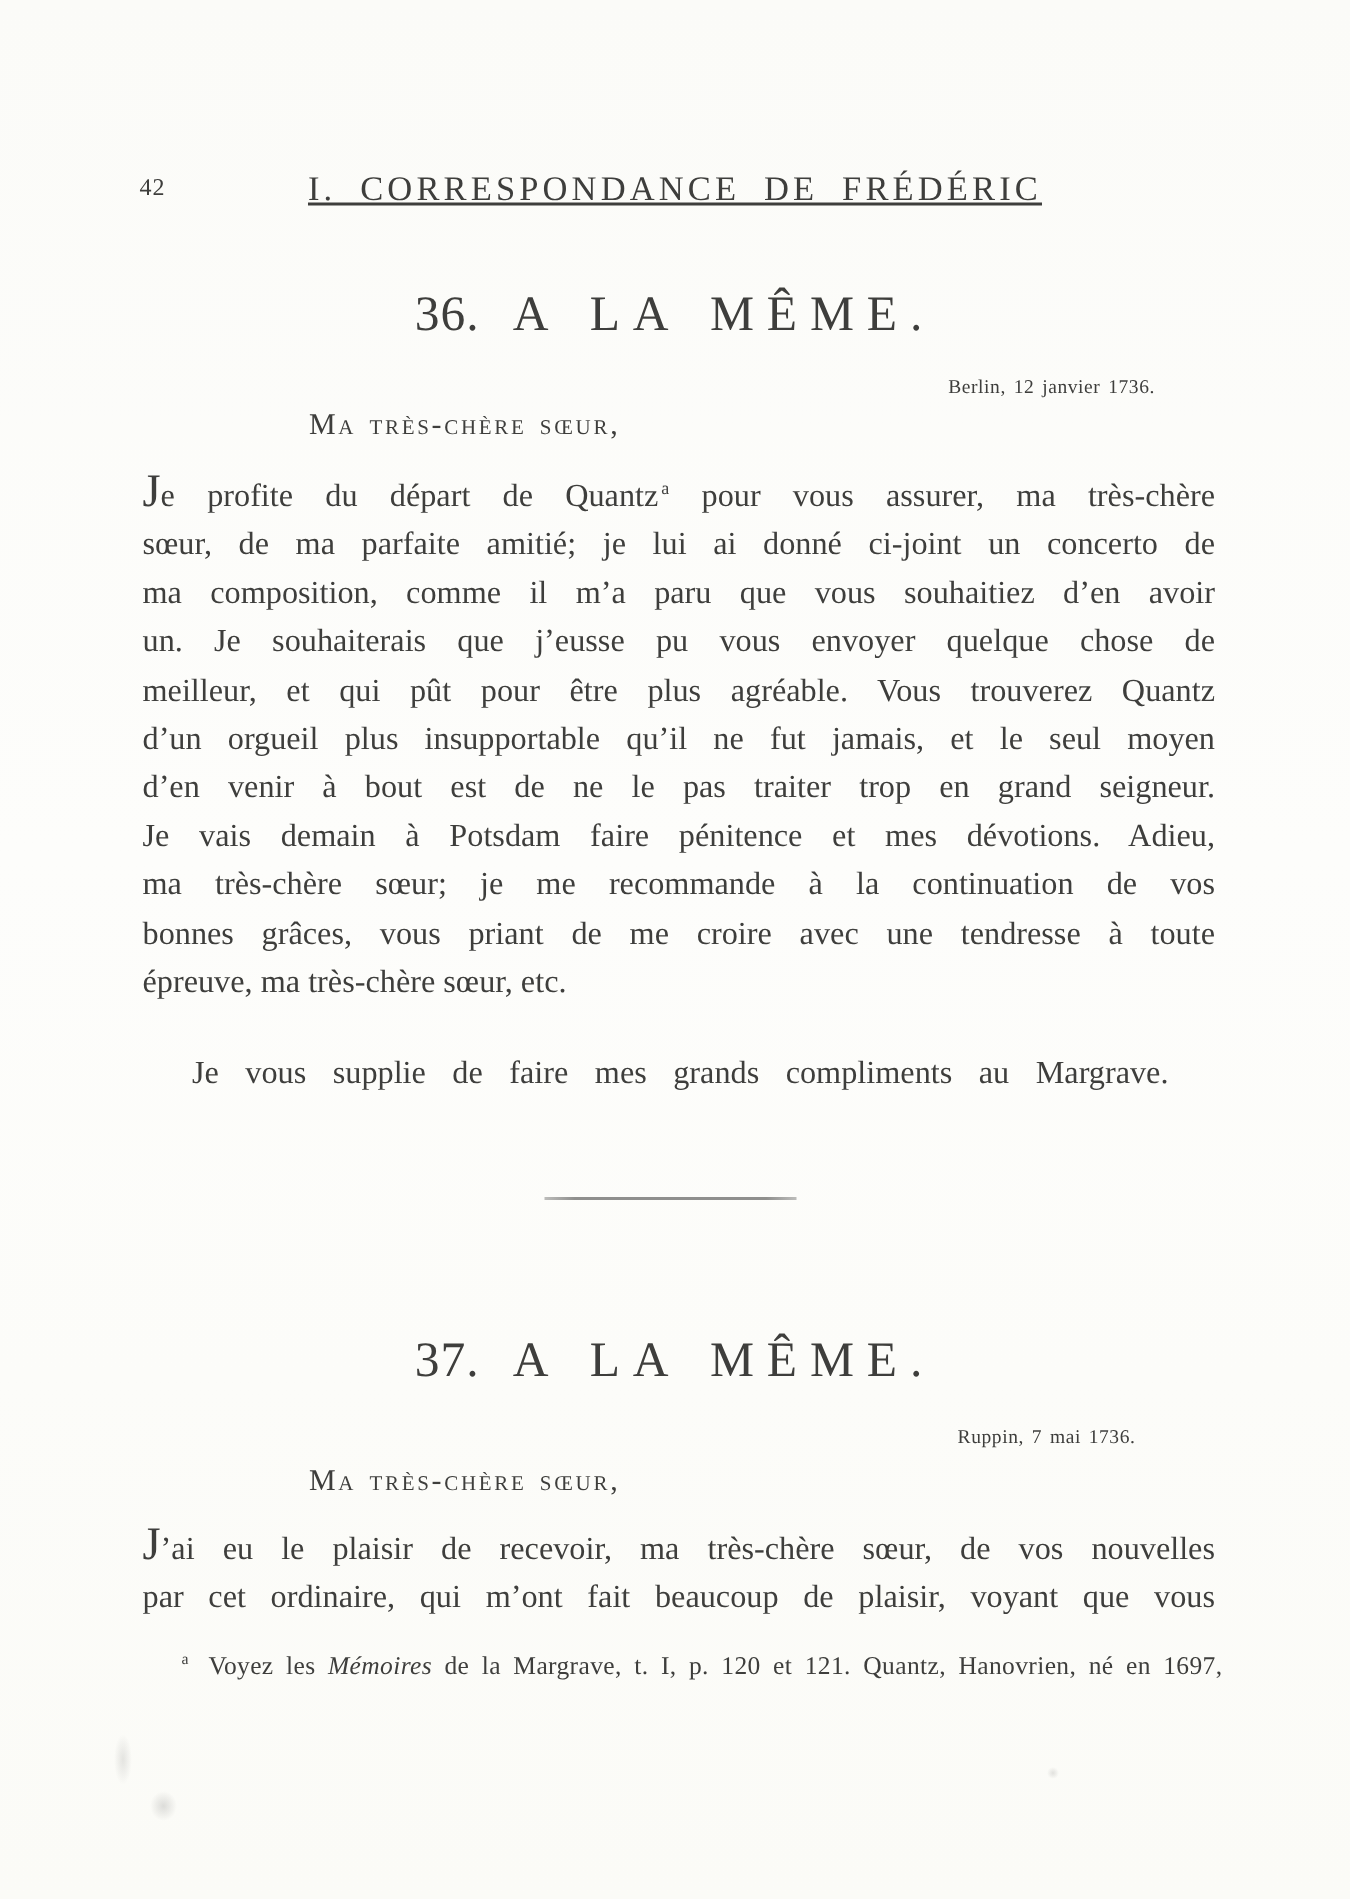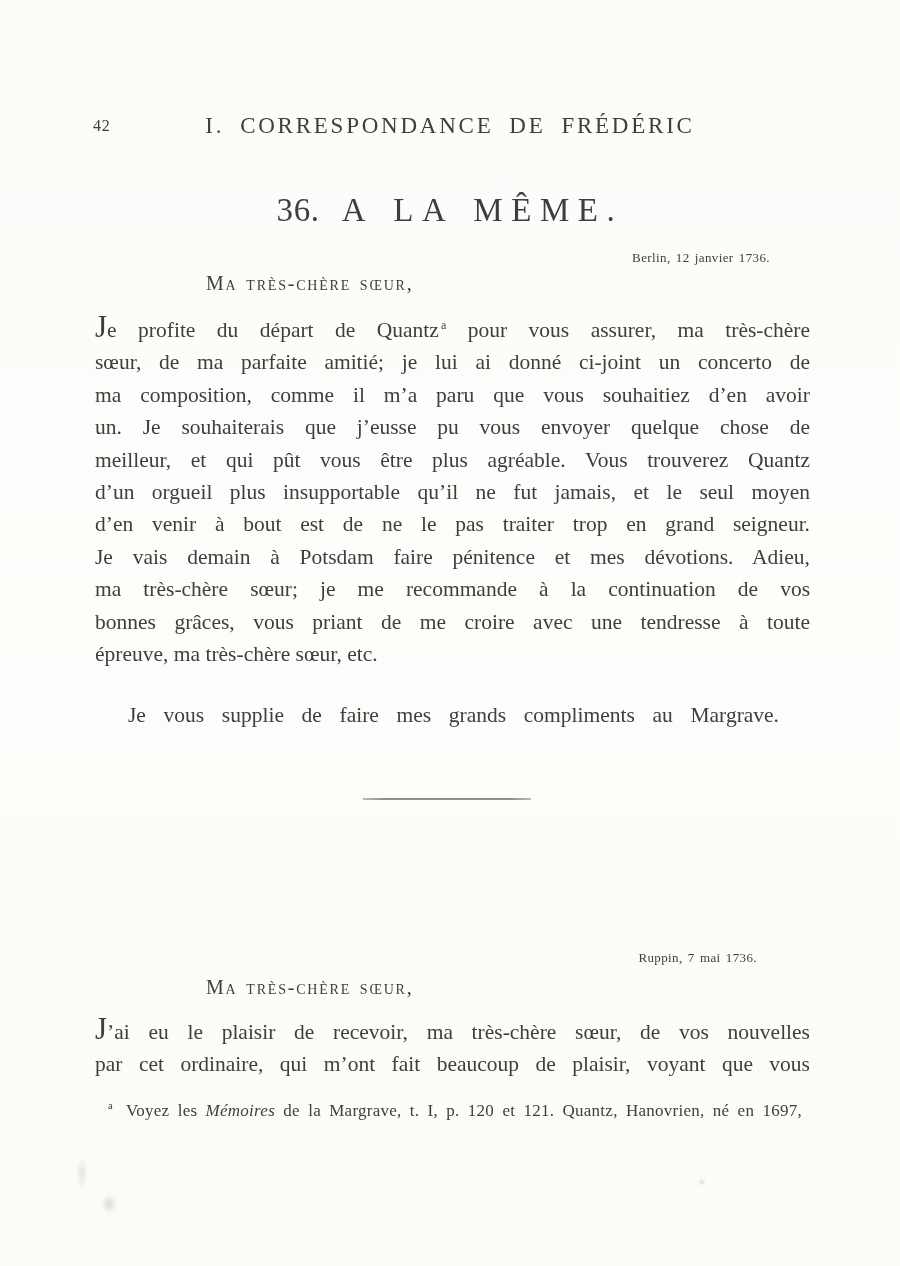--- a/index.html
+++ b/index.html
@@ -12,21 +12,21 @@
     color:#3e3e3c;
     overflow:hidden;
   }
   .pagenum {
     position:absolute; top:117px; left:93px;
     font-size:16px; letter-spacing:0.04em;
   }
   .runhead {
     position:absolute; top:113px; left:0; width:100%;
     text-align:center;
-    font-size:23px; letter-spacing:0.12em; word-spacing:0.32em;
+    font-size:23px; letter-spacing:0.12em; word-spacing:0.32em;text-decoration:underline;
   }
   .heading {
     position:absolute; left:0; width:100%;
     text-align:center; font-size:33px; line-height:1;
     white-space:nowrap;
   }
   #h36 { top:194px; }
   #h37 { top:891px; }
   .heading .num { letter-spacing:0.02em; margin-right:22px; }
   .heading .title { letter-spacing:0.26em; word-spacing:0.12em; }
@@ -57,21 +57,21 @@
   .ps {
     position:absolute; left:128px; top:699px; width:651px;
     font-size:21.5px; line-height:32px;
     text-align:justify; text-align-last:justify;
   }
   .divider {
     position:absolute; left:363px; top:798px; width:168px; height:2px;
     background:linear-gradient(90deg,#bdbdbb 0%,#8f8f8d 12%,#8f8f8d 88%,#bdbdbb 100%);
   }
   .footnote {
-    position:absolute; left:80px; top:1099px; width:722px;
+    position:absolute; left:93px; top:1099px; width:722px;
     font-size:17px; line-height:23.5px; letter-spacing:0.015em;
   }
   .fn-first { text-indent:28px; text-align:justify; text-align-last:justify; }
   .fn-first sup.note-ref { font-size:10.5px; margin:0 13px 0 0; }
   .fn-rest { text-align:left; }
   .italic { font-style:italic; }
   .artifact { position:absolute; pointer-events:none; }
   #art1 { left:76px; top:1156px; width:12px; height:34px;
           background:radial-gradient(ellipse at center, rgba(120,120,118,0.18), rgba(120,120,118,0) 70%); }
   #art2 { left:100px; top:1194px; width:18px; height:20px;
@@ -92,34 +92,37 @@
   </div>
   <div class="dateline" id="date36">Berlin, 12 janvier 1736.</div>
   <div class="salutation" id="sal36">Ma très-chère sœur,</div>
 
   <div class="body-block" id="body36">
     <div class="line"><span class="initial">J</span><span>e profite du départ de Quantz</span><sup class="note-ref">a</sup><span> pour vous assurer, ma très-chère</span></div>
     <div>
         <div class="line">sœur, de ma parfaite amitié; je lui ai donné ci-joint un concerto de</div>
         <div class="line">ma composition, comme il m’a paru que vous souhaitiez d’en avoir</div>
         <div class="line">un. Je souhaiterais que j’eusse pu vous envoyer quelque chose de</div>
-        <div class="line">meilleur, et qui pût vous être plus agréable. Vous trouverez Quantz</div>
+        <div class="line">meilleur, et qui pût pour être plus agréable. Vous trouverez Quantz</div>
         <div class="line">d’un orgueil plus insupportable qu’il ne fut jamais, et le seul moyen</div>
         <div class="line">d’en venir à bout est de ne le pas traiter trop en grand seigneur.</div>
         <div class="line">Je vais demain à Potsdam faire pénitence et mes dévotions. Adieu,</div>
         <div class="line">ma très-chère sœur; je me recommande à la continuation de vos</div>
         <div class="line">bonnes grâces, vous priant de me croire avec une tendresse à toute</div>
       </div>
     <div class="line-last">épreuve, ma très-chère sœur, etc.</div>
   </div>
 
   <div class="ps">Je vous supplie de faire mes grands compliments au Margrave.</div>
 
   <div class="divider"></div>
 
+  <div class="heading" id="h37">
+    <span class="num">37.</span><span class="title">A LA MÊME.</span>
+  </div>
   <div class="dateline" id="date37">Ruppin, 7 mai 1736.</div>
   <div class="salutation" id="sal37">Ma très-chère sœur,</div>
 
   <div class="body-block" id="body37">
     <div class="line"><span class="initial">J</span><span>’ai eu le plaisir de recevoir, ma très-chère sœur, de vos nouvelles</span></div>
     <div>
         <div class="line">par cet ordinaire, qui m’ont fait beaucoup de plaisir, voyant que vous</div>
       </div>
   </div>
 

